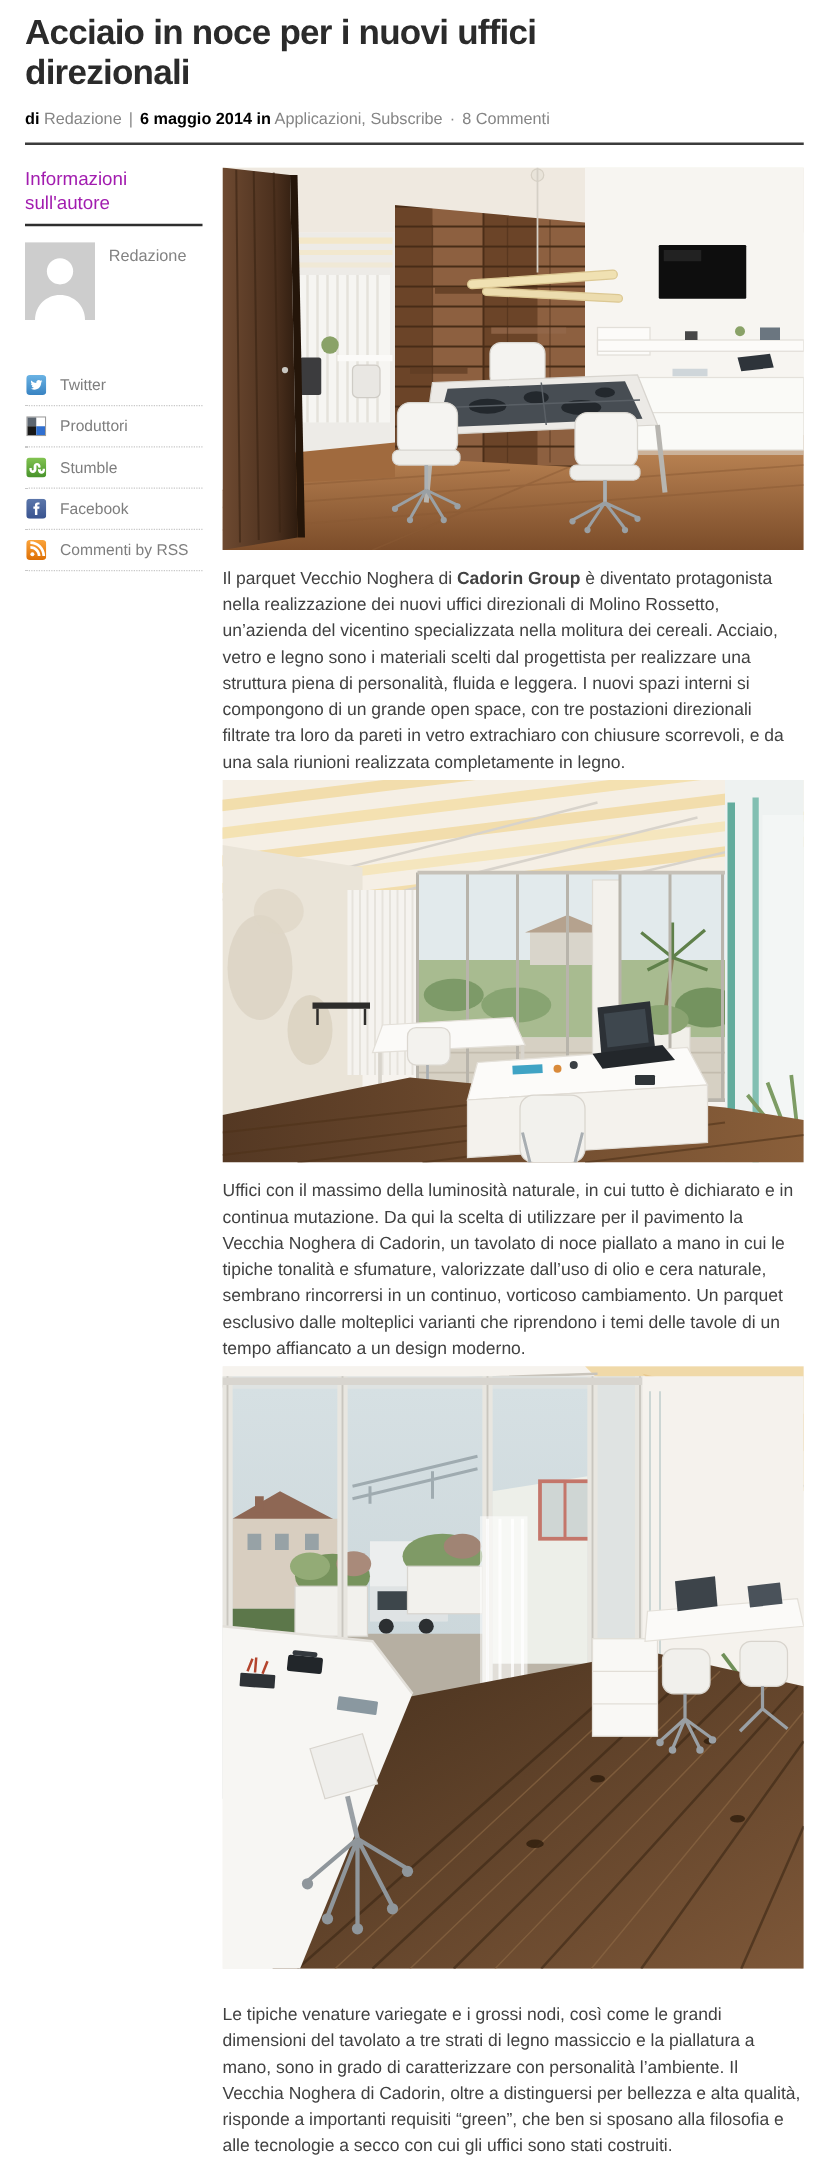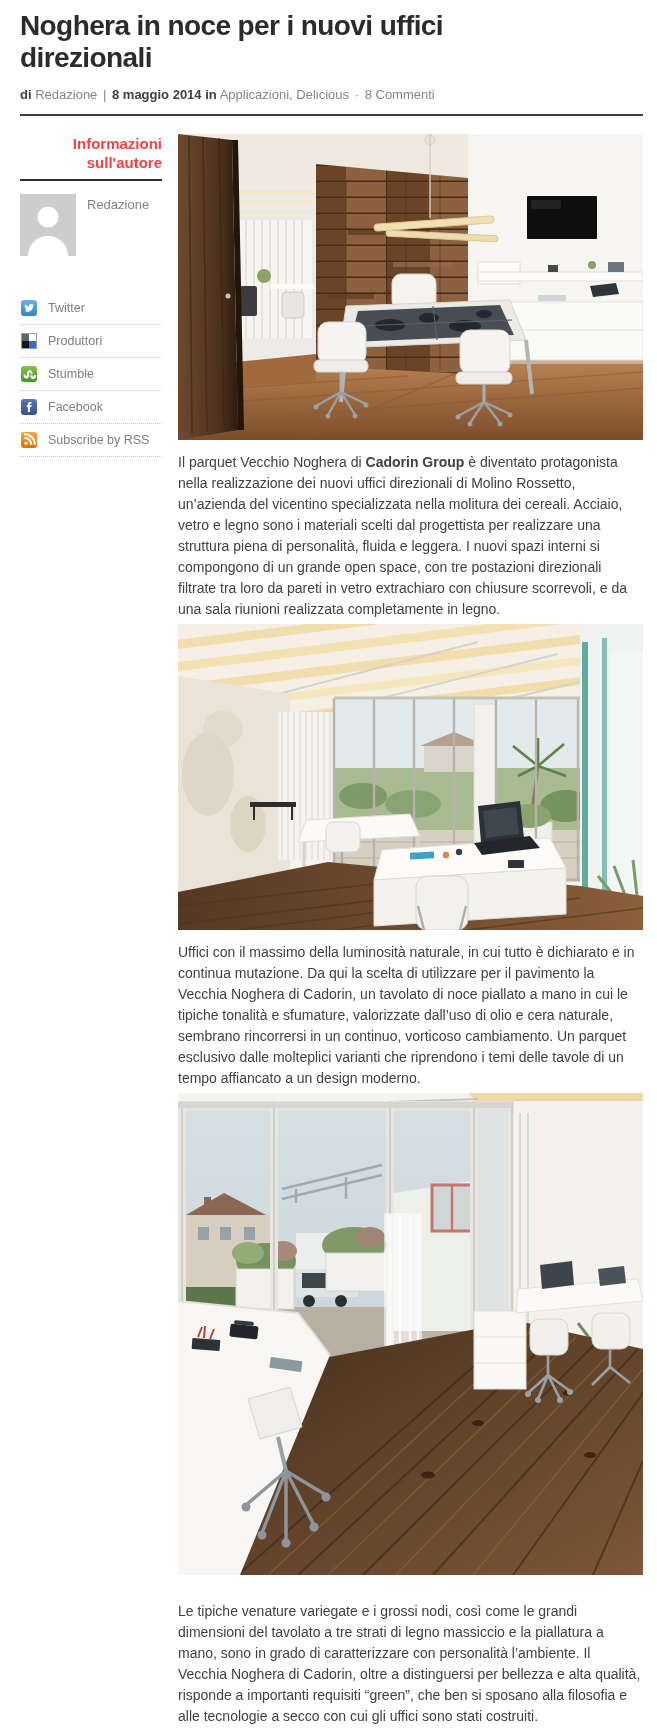--- a/index.html
+++ b/index.html
@@ -1,56 +1,56 @@
 <!DOCTYPE html>
 <html><head>
 <meta charset="utf-8">
 <style>
   html,body{margin:0;padding:0;background:#fff;}
   body{width:657px;font-family:"Liberation Sans","DejaVu Sans",sans-serif;color:#414141;}
   .page{width:657px;position:relative;padding:0 0 8px 0;}
   .inner{padding:0 14px 0 20px;}
   h1{font-size:28px;line-height:1.13;letter-spacing:-0.6px;color:#2b2b2b;margin:10px 0 14px 0;max-width:480px;font-weight:bold;}
   .byline{font-size:13px;color:#858585;margin:0 0 12px 0;}
-  .byline b{color:#404040;}
+  .byline b{color:#000000;}
   .byline a{color:#858585;text-decoration:none;cursor:pointer;}
   .divider{border:none;border-top:2px solid #3c3c3c;margin:0 0 18px 0;width:623px;}
   .row{display:flex;align-items:flex-start;}
   aside{width:142px;flex:none;}
   main{width:465px;flex:none;margin-left:16px;}
-  .side-head{font-size:15px;line-height:1.27;color:#ef4444;margin:0;padding:0 0 7px 0;border-bottom:2px solid #2e2e2e;font-weight:bold;text-align:right;}
+  .side-head{font-size:15px;line-height:1.27;color:#a21caf;margin:0;padding:0 0 7px 0;border-bottom:2px solid #2e2e2e;font-weight:normal;}
   .author-row{display:flex;margin:13px 0 36px 0;}
   .avatar{width:56px;height:62px;background:#cdcdcd;flex:none;}
   .author-name{margin-left:11px;margin-top:3px;font-size:13px;color:#828282;}
   .share-list{list-style:none;margin:4px 0 0 0;padding:0;}
   .share-list li{display:flex;align-items:center;padding:8px 1px;border-bottom:1px dotted #c8c8c8;cursor:pointer;}
   .share-list .icon{width:16px;height:16px;flex:none;margin-right:11px;display:block;}
   .share-label{font-size:12.5px;color:#7e7e7e;}
   figure{margin:0 0 12px 0;width:465px;line-height:0;}
   figure.last{margin-bottom:26px;}
   figure svg{display:block;}
   p{font-size:14px;line-height:21px;margin:0 0 4px 0;color:#414141;}
   p.para{margin-bottom:4px;}
   .sep{margin:0 2px;}
 </style>
 </head>
 <body>
 
 <div class="page">
   <div class="inner">
-    <h1>Noghera in noce per i nuovi uffici direzionali</h1>
+    <h1>Acciaio in noce per i nuovi uffici direzionali</h1>
 
     <div class="byline">
       <b>di</b>
       <a>Redazione</a>
       <span class="sep">|</span>
-      <b>8 maggio 2014</b>
+      <b>6 maggio 2014</b>
       <b>in</b>
       <a>Applicazioni</a><span>,</span>
-      <a>Delicious</a>
+      <a>Subscribe</a>
       <span class="sep">·</span>
       <a>8 Commenti</a>
     </div>
 
     <hr class="divider">
 
     <div class="row">
       <aside>
         <h2 class="side-head">Informazioni sull'autore</h2>
         <div class="author-row">
@@ -129,21 +129,21 @@
                     <linearGradient id="rss" x1="0" y1="0" x2="0" y2="1">
                       <stop offset="0" stop-color="#fba43b"></stop>
                       <stop offset="1" stop-color="#dd6f04"></stop>
                     </linearGradient>
                   </defs>
               <rect width="16" height="16" rx="3" fill="url(#rss)"></rect>
               <circle cx="4.9" cy="11.3" r="1.6" fill="#fff"></circle>
               <path fill="#fff" d="M3.3 6.9c3.2 0 5.9 2.6 5.9 5.9h2.2c0-4.5-3.6-8.1-8.1-8.1zM3.3 3.2c5.3 0 9.6 4.3 9.6 9.6h2.2c0-6.5-5.3-11.8-11.8-11.8z"></path>
                 </svg>
             </span>
-            <span class="share-label">Subscribe by RSS</span>
+            <span class="share-label">Commenti by RSS</span>
           </li>
         </ul>
       </aside>
 
       <main>
 
         <figure>
           <svg width="465" height="306" viewBox="0 0 465 306">
             <defs>
               <linearGradient id="i1f" x1="0" y1="0" x2="0" y2="1">

